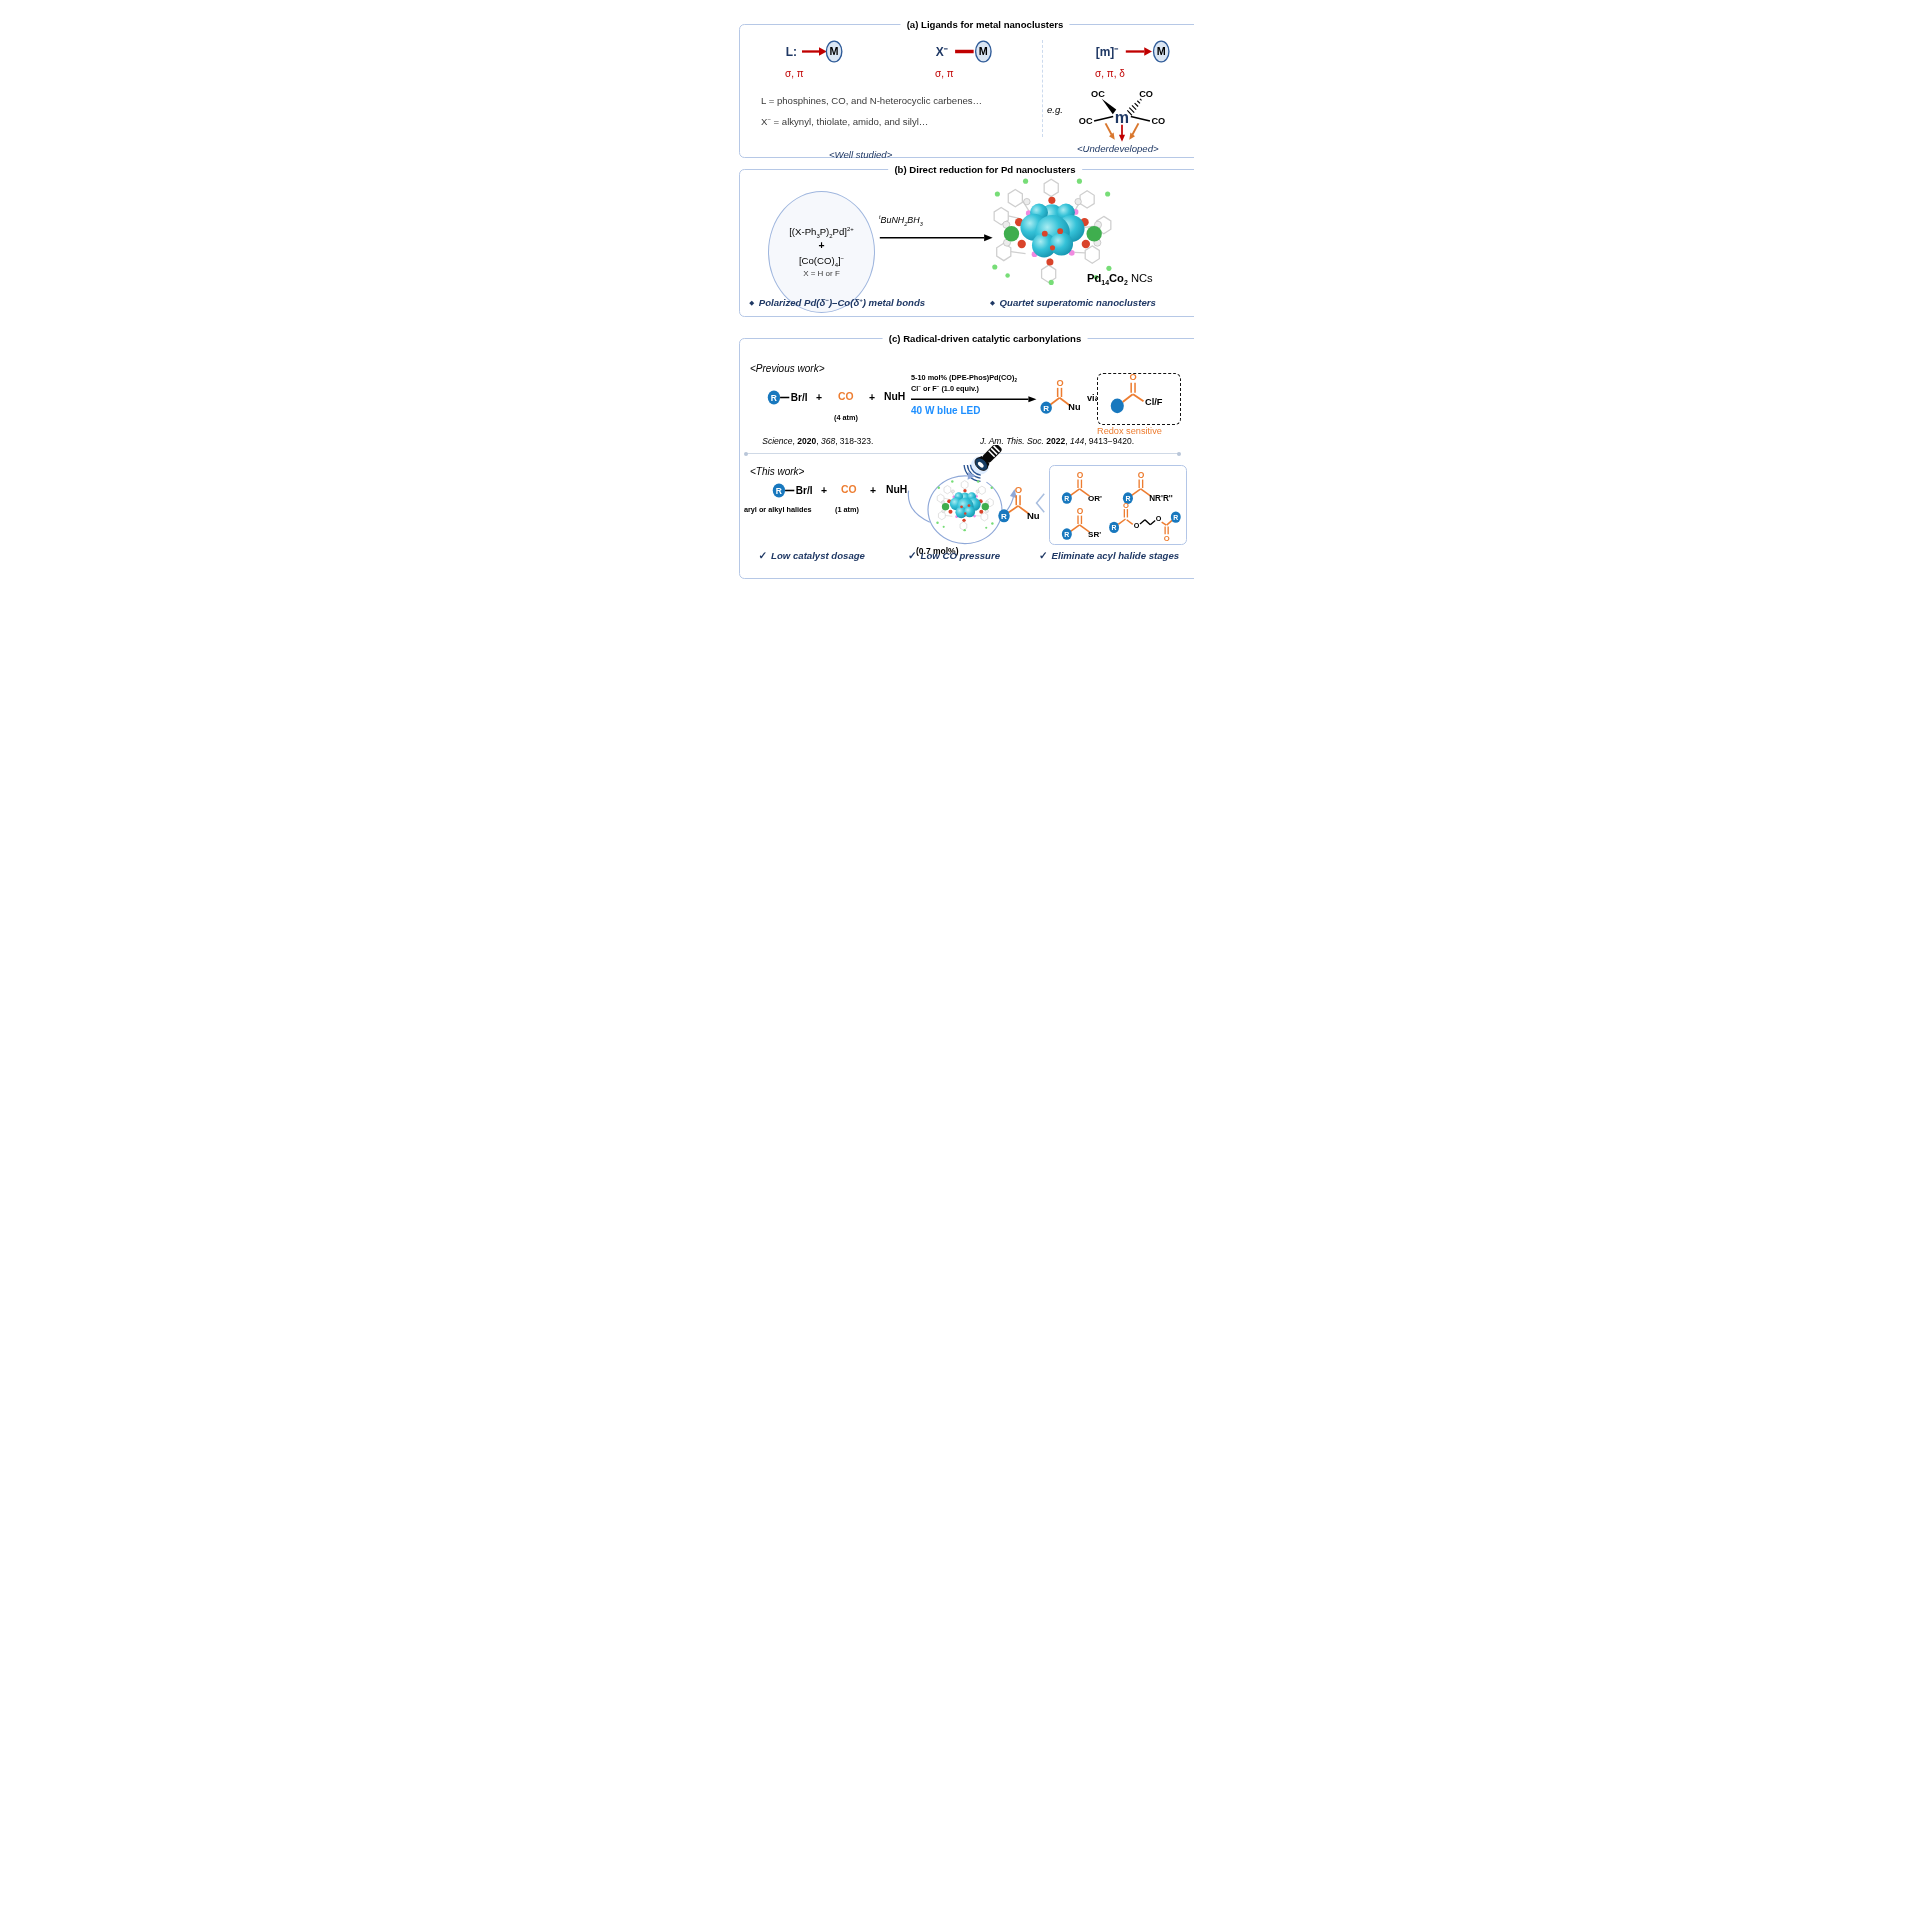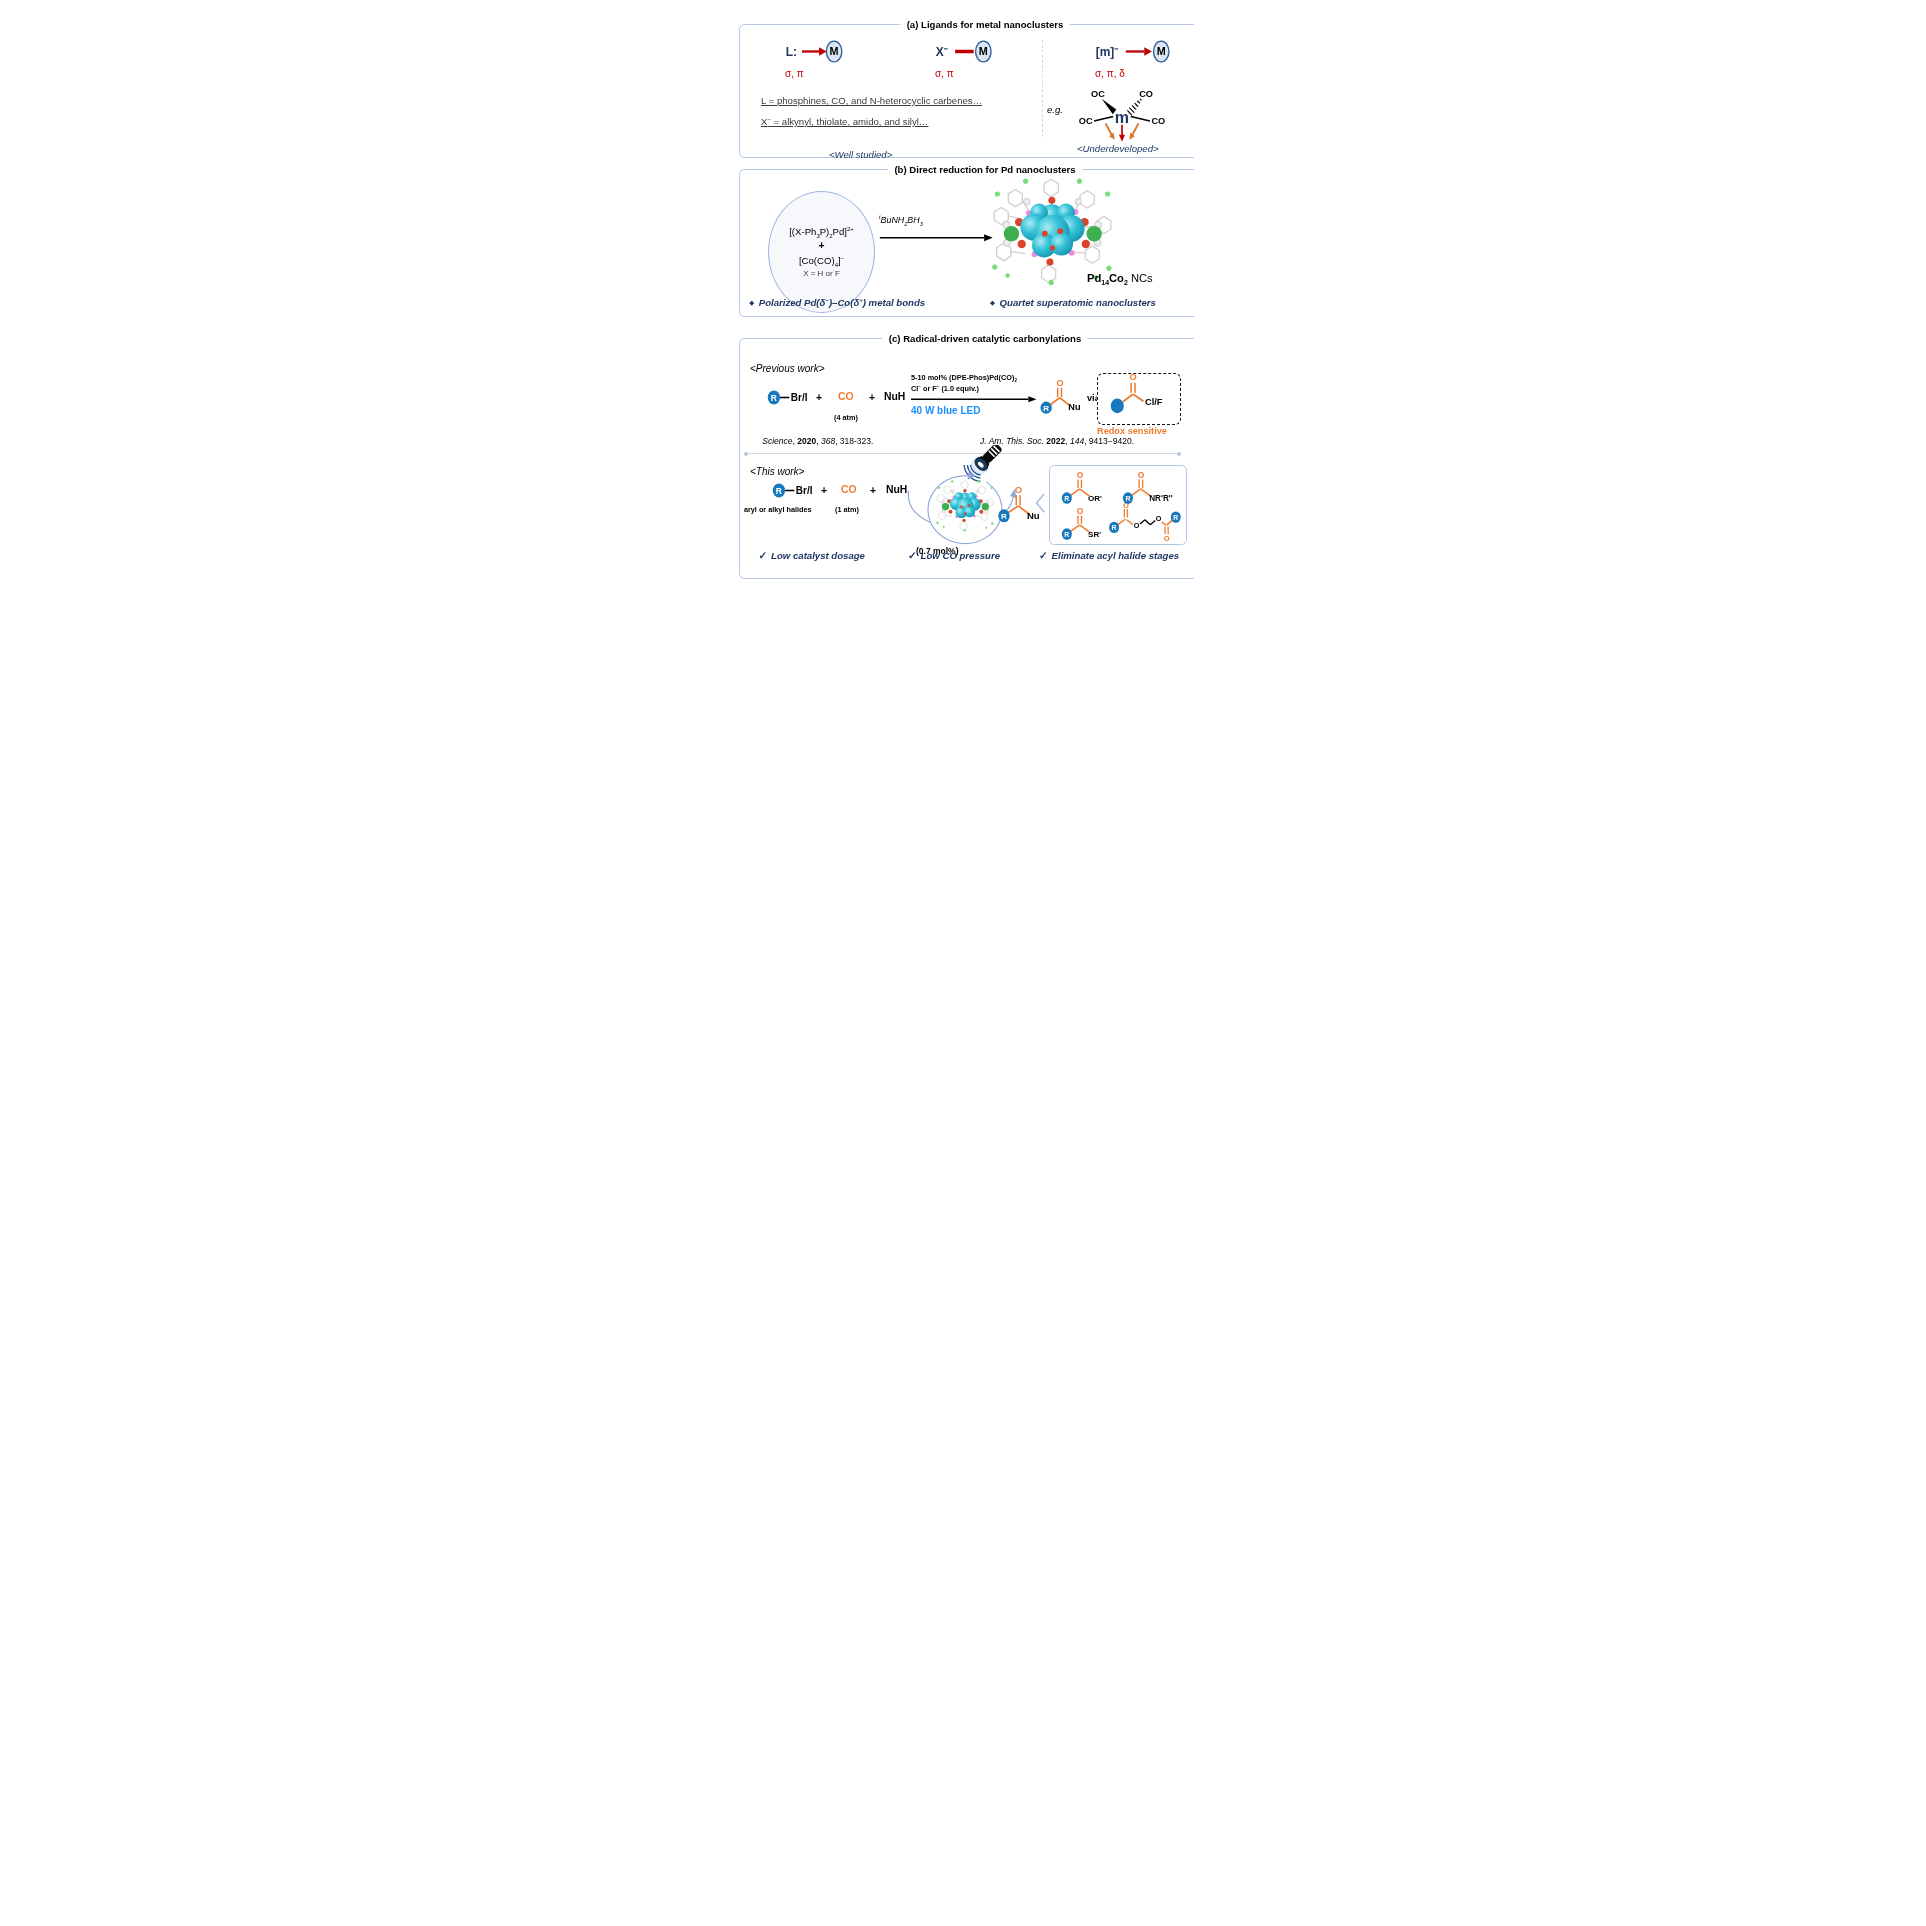--- a/index.html
+++ b/index.html
@@ -6,42 +6,42 @@
   body{font-family:"Liberation Sans", sans-serif;color:#000;}
   .page{position:relative;width:462px;height:603px;margin:0 auto;background:#fff;overflow:hidden;}
   .panel{position:absolute;border:1.2px solid #b6c8e6;border-radius:5.4px;background:#fff;padding-left:44px;}
   .panel-title{position:absolute;top:-7.3px;left:50%;transform:translateX(-50%);margin:0;background:#fff;
     padding:0 6.2px;font-size:9.6px;font-weight:bold;white-space:nowrap;line-height:13px;}
   .abs{position:absolute;}
   .ctr{text-align:left;}
   sub,sup{font-size:62%;line-height:0;}
   .orange{color:#ed7d31;}
   .orb{font-size:10px;color:#c00000;}
-  .defline{font-size:9.6px;color:#3a3a3a;white-space:nowrap;text-decoration:underline;}
+  .defline{font-size:9.6px;color:#3a3a3a;white-space:nowrap;}
   .eg{font-size:9.6px;font-style:italic;}
   .tag{font-size:9.6px;font-style:italic;color:#1f3864;font-weight:500;white-space:nowrap;}
   .vdash{position:absolute;width:0;border-left:1.5px dashed #ccdaee;}
   .bigcircle{position:absolute;border:1.2px solid #9fb6de;border-radius:50%;background:#f6f8fc;
     display:flex;flex-direction:column;align-items:center;justify-content:center;gap:3.1px;}
   .formula{font-size:9.6px;white-space:nowrap;}
   .plusb{font-size:10.4px;font-weight:bold;}
   .xnote{font-size:8px;color:#3a3a3a;}
   .reagent{font-size:8.9px;font-style:italic;white-space:nowrap;}
   .nclabel{font-size:11.2px;white-space:nowrap;}
   .bullet{display:flex;align-items:center;white-space:nowrap;}
   .bullet .dia{color:#1f3864;font-size:6.5px;margin-right:4.6px;font-style:normal;}
   .bullet .btxt{color:#1f3864;font-size:9.6px;font-style:italic;font-weight:600;}
   .worklabel{font-size:10px;font-style:italic;font-weight:500;white-space:nowrap;}
   .rxn-bold{font-size:10.4px;font-weight:bold;white-space:nowrap;}
   .note-bold{font-size:7.3px;font-weight:bold;white-space:nowrap;}
   .cond{font-size:7.3px;font-weight:bold;white-space:nowrap;}
   .led{font-size:10px;font-weight:bold;color:#1e8fff;white-space:nowrap;}
   .via{font-size:9.2px;font-weight:bold;}
   .dashedbox{position:absolute;border:1.3px dashed #111;border-radius:6.2px;background:#fff;}
-  .redox{font-size:9.2px;font-weight:bold;color:#ed7d31;white-space:nowrap;}
+  .redox{font-size:9.2px;font-weight:normal;color:#ed7d31;white-space:nowrap;}
   .cite{font-size:8.5px;white-space:nowrap;}
   .hline{position:absolute;height:1.2px;background:#cfd9e6;}
   .hline .dot{position:absolute;top:-1.5px;width:4.2px;height:4.2px;border-radius:50%;background:#b9c6d9;}
   .prodbox{position:absolute;border:1.2px solid #b3c6e7;border-radius:5.4px;background:#fff;}
   .check{display:flex;align-items:center;white-space:nowrap;}
   .check .ck{color:#1f3864;font-weight:bold;font-size:10.4px;margin-right:3.9px;}
   .check .ctext{color:#1f3864;font-size:9.6px;font-style:italic;font-weight:600;}
   svg text{font-family:"Liberation Sans", sans-serif;}
 </style>
 </head>

